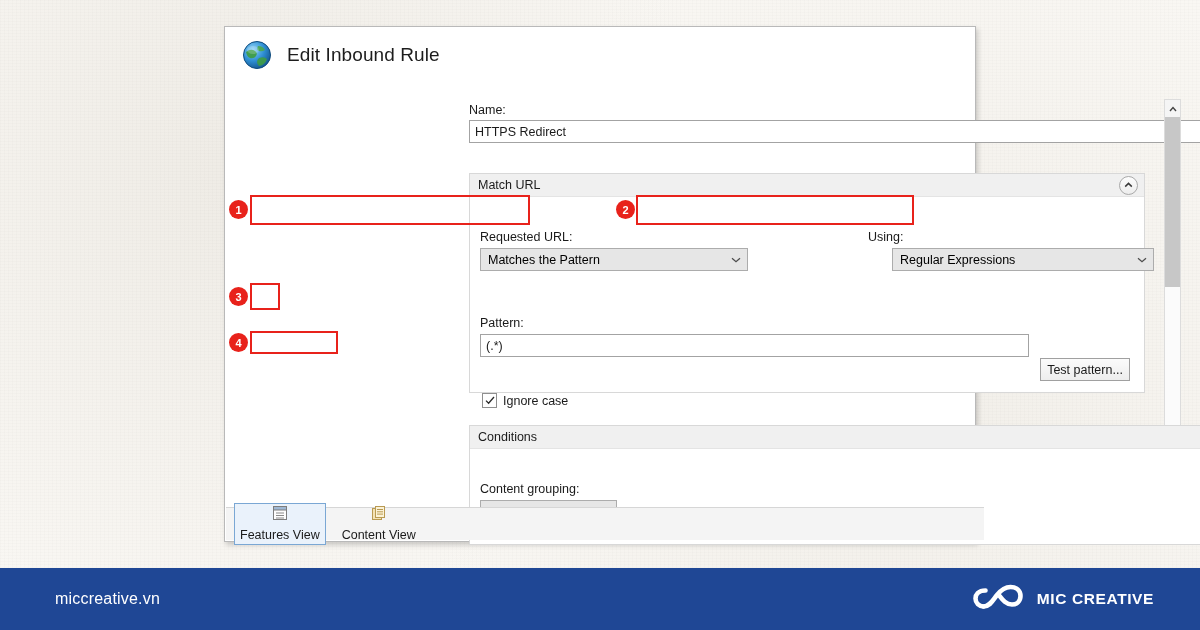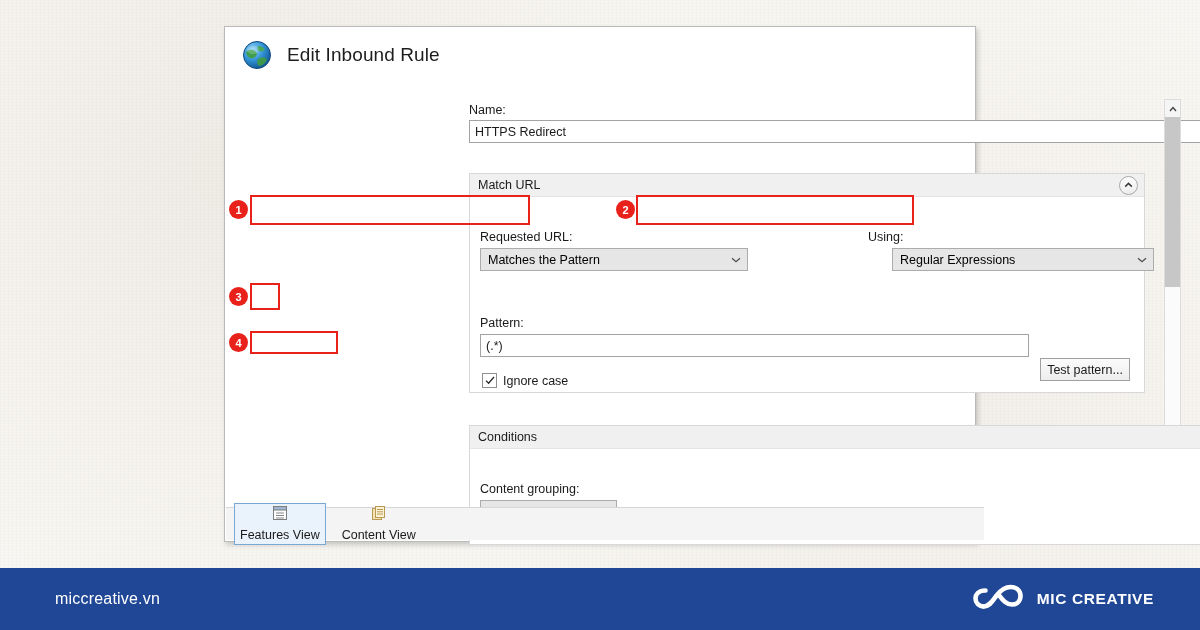--- a/index.html
+++ b/index.html
@@ -405,21 +405,21 @@
               </svg>
           </span>
         </div>
 
         <span class="fld-label" style="left:10px; top:119px;">Pattern:</span>
         <input class="txt" style="left: 10px; top: 137px; width: 549px;" type="text" readonly="" value="(.*)">
         <div class="btn" style="left:570px; top:137px; width:90px;margin-top:24px;">
           <span>Test pattern...</span>
         </div>
 
-        <div class="chk-row" style="left:12px; top:176px;">
+        <div class="chk-row" style="left:12px; top:196px;">
           <span class="chk-box">
             <svg width="10" height="9" viewBox="0 0 10 9">
               <path d="M1 4.6 L3.6 7.2 L9 1" fill="none" stroke="#2b2b2b" stroke-width="1.3"></path>
             </svg>
           </span>
           <span class="chk-label">Ignore case</span>
         </div>
 
       </div>
     </div>

